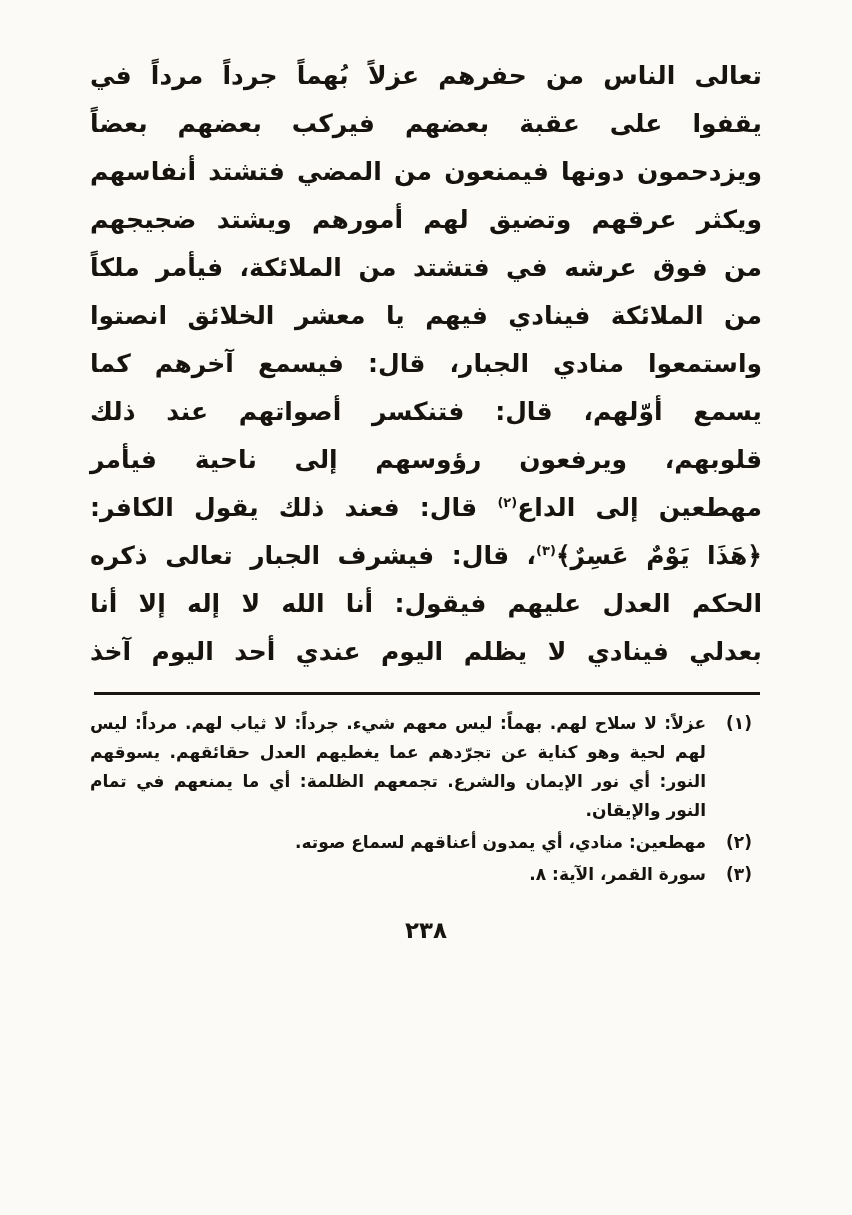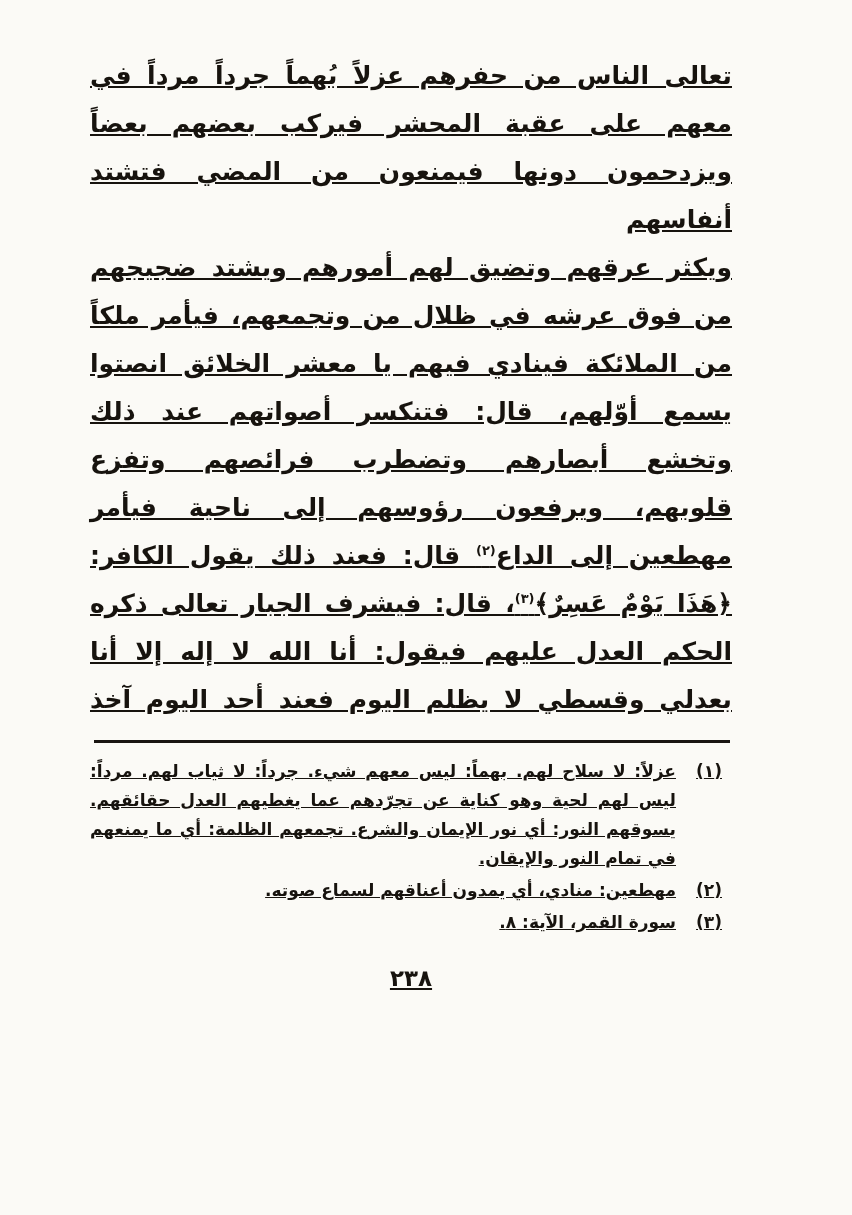--- a/index.html
+++ b/index.html
@@ -7,23 +7,22 @@
   body {
     background: #fbfaf6;
     color: #17130e;
     font-family: "DejaVu Sans", sans-serif;
     overflow: hidden;
     position: relative;
   }
   .page {
     position: absolute;
     inset: 0;
-    padding: 52px 120px 0 90px;
+    padding: 52px 90px 0 90px;
     direction: rtl;
-    text-decoration: underline;
   }
   .body-text { width: 100%; }
   .line {
     font-size: 25px;
     line-height: 48px;
     font-weight: 700;
     text-align: justify;
     text-align-last: justify;
     white-space: normal;
   }
@@ -65,32 +64,32 @@
     letter-spacing: 2px;
   }
 </style>
 </head>
 <body>
 
 <div class="page">
 
   <div class="body-text">
     <div class="line">تعالى الناس من حفرهم عزلاً بُهماً جرداً مرداً في</div>
-    <div class="line">معهم على عقبة المحشر فيركب بعضهم بعضاً</div>
+    <div class="line">يقفوا على عقبة بعضهم فيركب بعضهم بعضاً</div>
     <div class="line">ويزدحمون دونها فيمنعون من المضي فتشتد أنفاسهم</div>
     <div class="line">ويكثر عرقهم وتضيق لهم أمورهم ويشتد ضجيجهم</div>
-    <div class="line">من فوق عرشه في ظلال من وتجمعهم، فيأمر ملكاً</div>
+    <div class="line">من فوق عرشه في فتشتد من الملائكة، فيأمر ملكاً</div>
     <div class="line">من الملائكة فينادي فيهم يا معشر الخلائق انصتوا</div>
+    <div class="line">واستمعوا منادي الجبار، قال: فيسمع آخرهم كما</div>
     <div class="line">يسمع أوّلهم، قال: فتنكسر أصواتهم عند ذلك</div>
-    <div class="line">وتخشع أبصارهم وتضطرب فرائصهم وتفزع</div>
     <div class="line">قلوبهم، ويرفعون رؤوسهم إلى ناحية فيأمر</div>
     <div class="line"><span>مهطعين إلى الداع</span><sup class="fn-ref">(٢)</sup><span> قال: فعند ذلك يقول الكافر:</span></div>
     <div class="line"><span>﴿هَذَا يَوْمٌ عَسِرٌ﴾</span><sup class="fn-ref">(٣)</sup><span>، قال: فيشرف الجبار تعالى ذكره</span></div>
     <div class="line">الحكم العدل عليهم فيقول: أنا الله لا إله إلا أنا</div>
-    <div class="line">بعدلي وقسطي لا يظلم اليوم فعند أحد اليوم آخذ</div>
+    <div class="line">بعدلي فينادي لا يظلم اليوم عندي أحد اليوم آخذ</div>
   </div>
 
   <div class="separator"></div>
 
   <div class="footnotes">
     <div class="footnote">
       <span class="fn-marker">(١)</span>
       <div class="fn-text">عزلاً: لا سلاح لهم. بهماً: ليس معهم شيء. جرداً: لا ثياب لهم. مرداً: ليس لهم لحية وهو كناية عن تجرّدهم عما يغطيهم العدل حقائقهم. يسوقهم النور: أي نور الإيمان والشرع. تجمعهم الظلمة: أي ما يمنعهم في تمام النور والإيقان.</div>
     </div>
     <div class="footnote">

